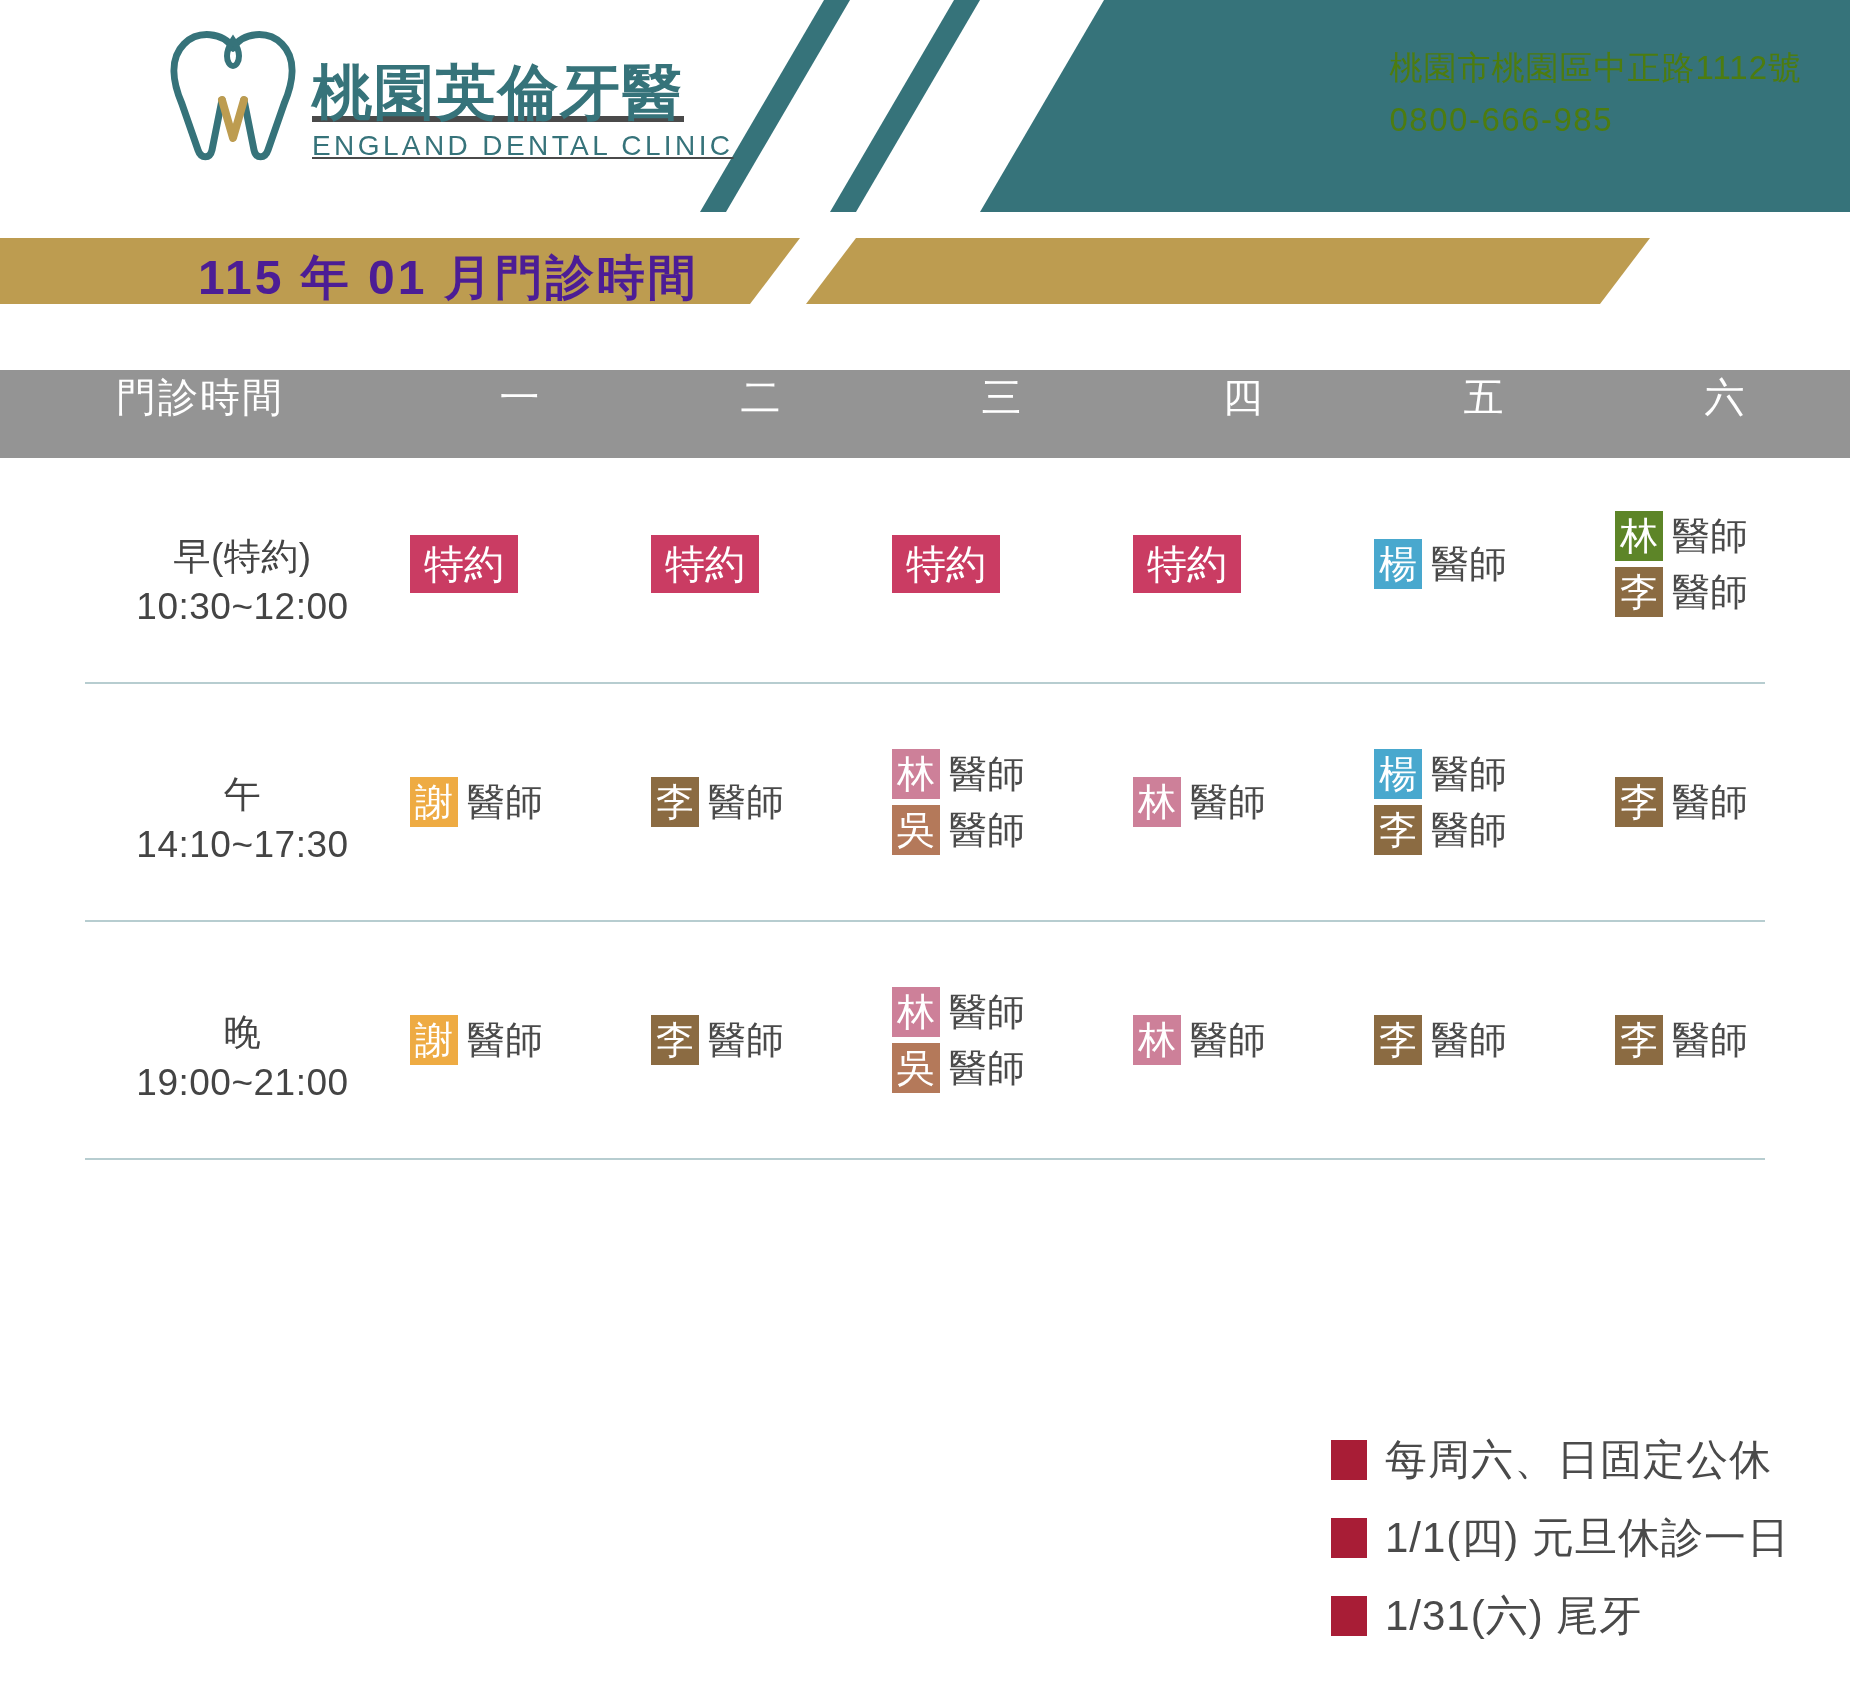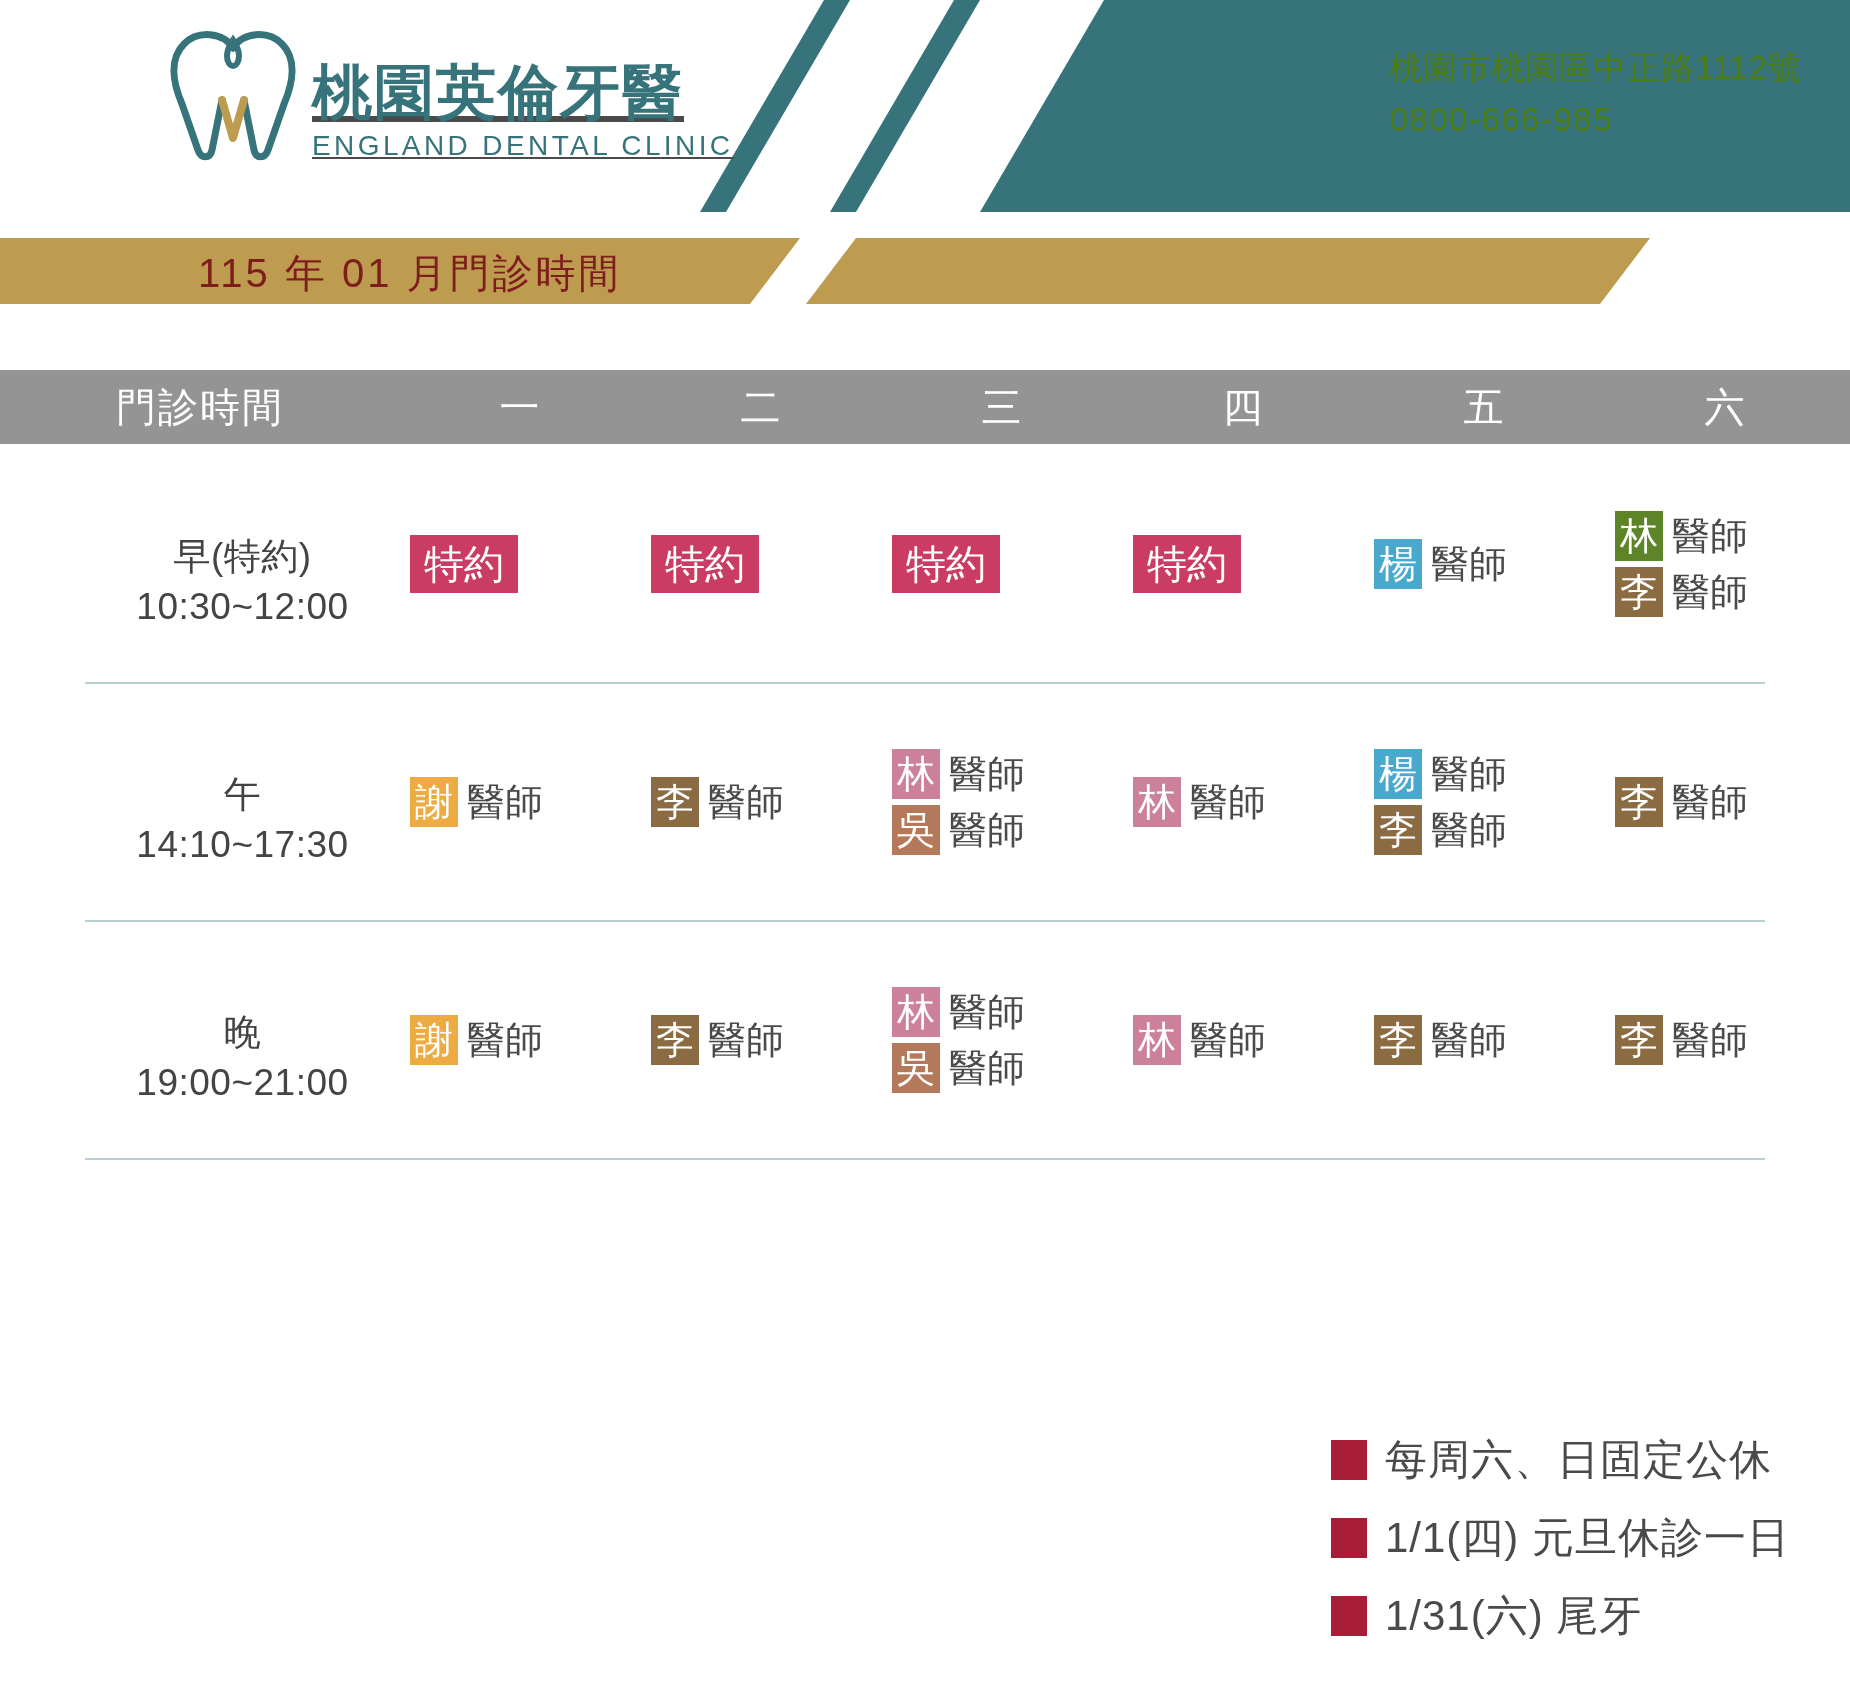--- a/index.html
+++ b/index.html
@@ -124,36 +124,37 @@
     top: 238px;
     width: 844px;
     height: 66px;
     background: #bd9c50;
     clip-path: polygon(50px 0, 844px 0, 794px 66px, 0 66px);
   }
   .gold-label {
     position: absolute;
     left: 198px;
     top: 246px;
-    font-size: 40px;
-    color: #7f1d1d;
+    font-size: 48px;
+    color: #4c1d95;
     letter-spacing: 3px;
     white-space: nowrap;
+    font-weight: bold;
   }
 
   
   .grid-head {
     position: absolute;
     left: 0;
     top: 370px;
     width: 1850px;
-    height: 74px;
+    height: 88px;
     background: #949494;
     display: flex;
-    align-items: center;
+    align-items: flex-start;
   }
   .grid-head .col {
     color: #ffffff;
     font-size: 40px;
     text-align: center;
     letter-spacing: 2px;
   }
   .col-time { width: 400px; }
   .col-day  { width: 241px; }
 

